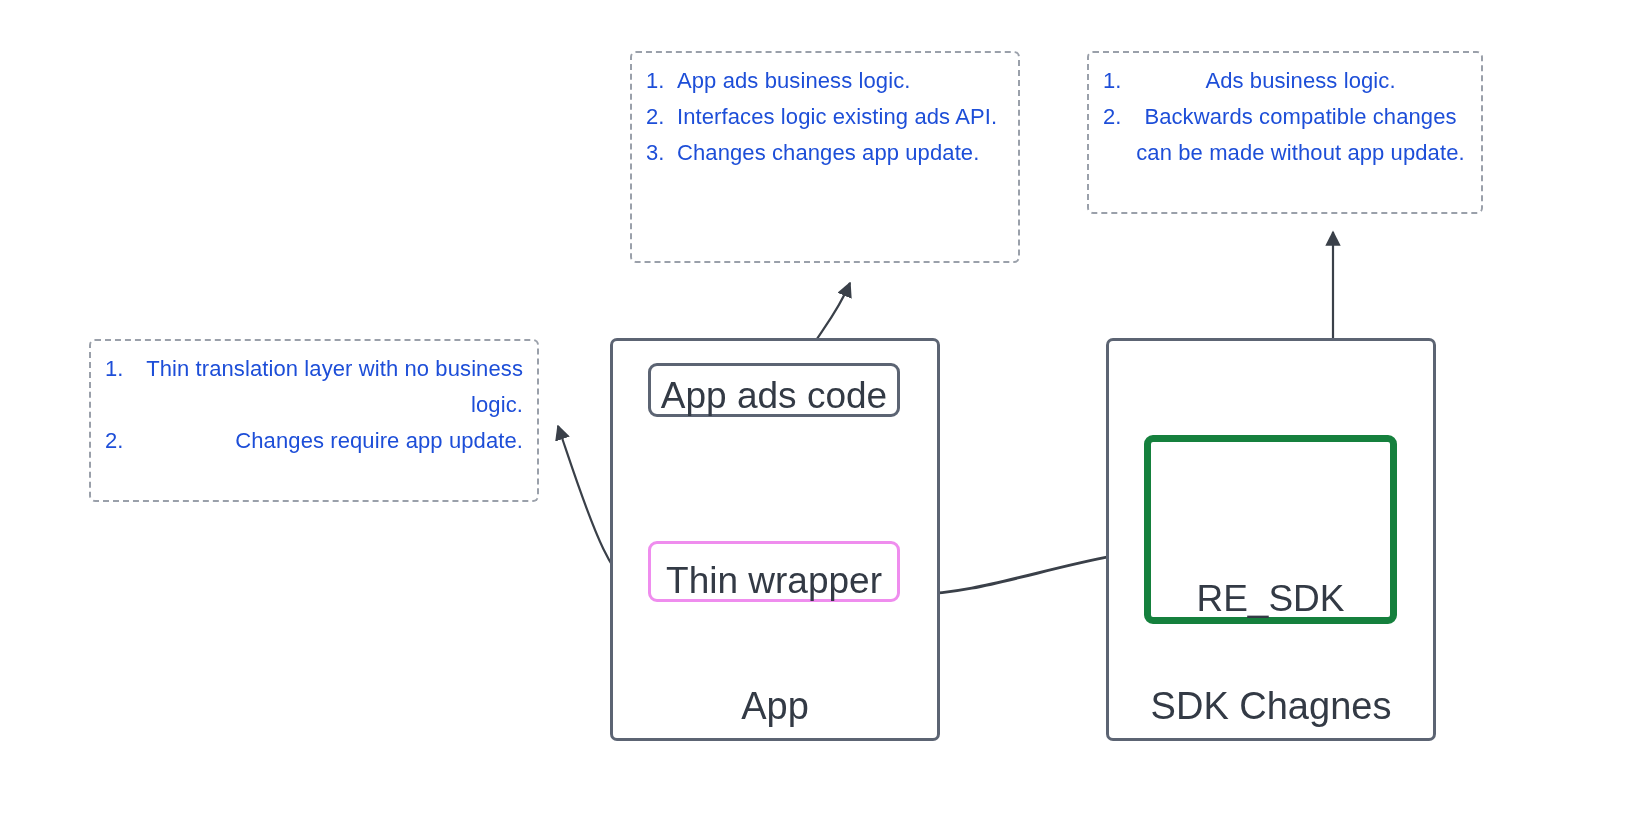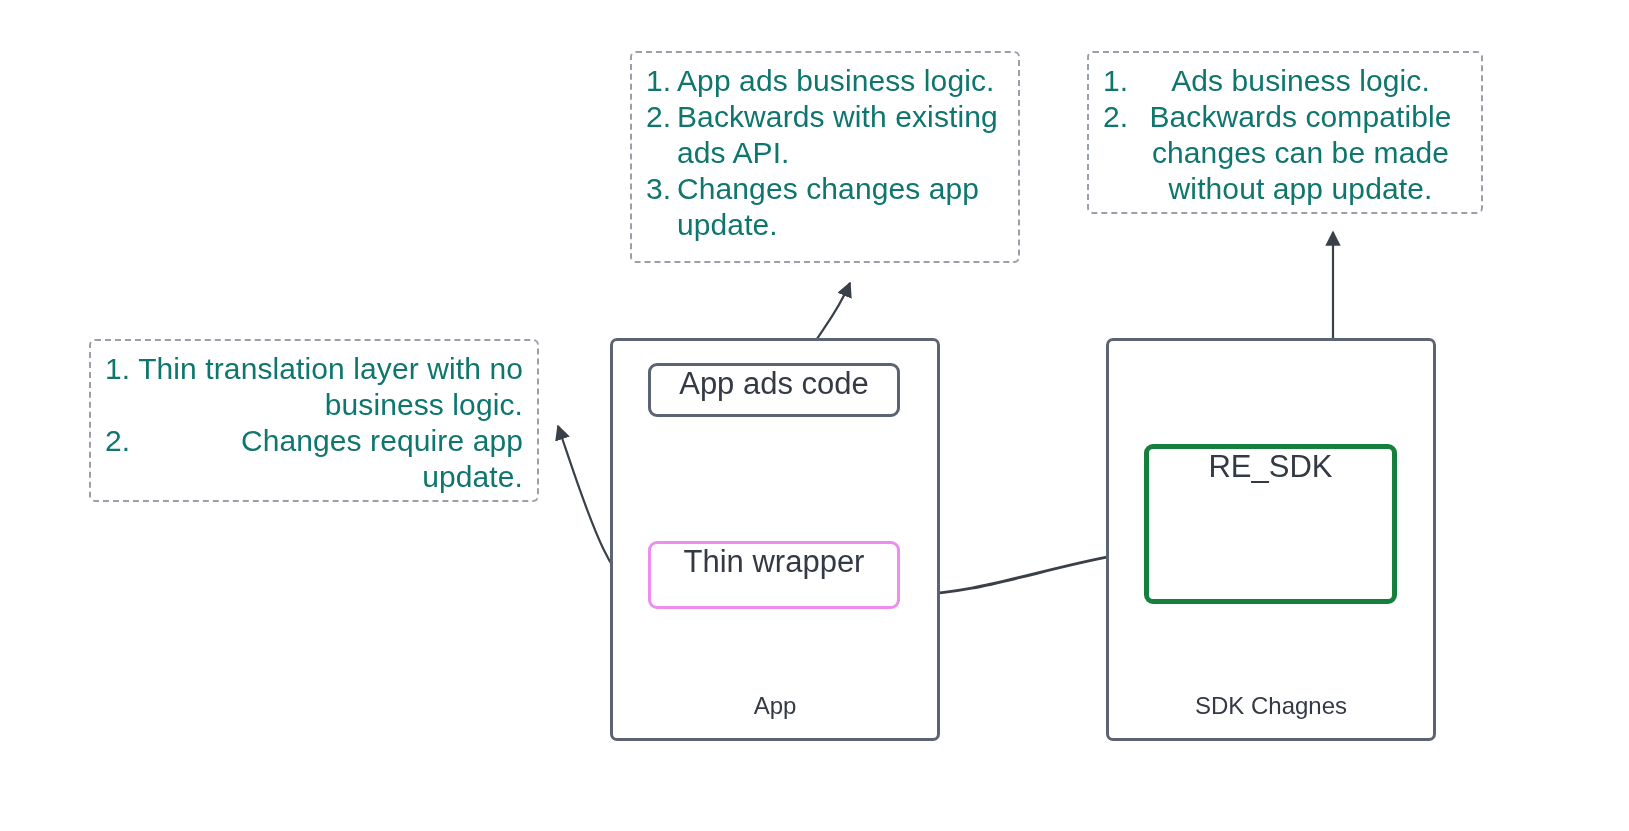--- a/index.html
+++ b/index.html
@@ -40,23 +40,23 @@
   .note ol {
     margin: 0;
     padding: 0;
     list-style: none;
     counter-reset: noteitem;
   }
   .note li {
     counter-increment: noteitem;
     position: relative;
     padding-left: 31px;
-    font-size: 30px;
+    font-size: 22px;
     line-height: 36px;
-    color: #0f766e;
+    color: #1d4ed8;
     letter-spacing: 0.1px;
   }
   .note li:before {
     content: counter(noteitem) ".";
     position: absolute;
     left: 0;
     top: 0;
     width: 28px;
     text-align: left;
   }
@@ -72,51 +72,51 @@
     border: 3px solid #5c6473;
     border-radius: 7px;
     background: #ffffff;
   }
   .container-label {
     position: absolute;
     left: 0;
     right: 0;
     bottom: 14px;
     text-align: center;
-    font-size: 24px;
+    font-size: 38px;
     line-height: 36px;
     color: #333a45;
   }
   #box-app         { left: 610px;  top: 338px; width: 330px; height: 403px; }
   #box-sdk-runtime { left: 1106px; top: 338px; width: 330px; height: 403px; }
 
   
   .node {
     position: absolute;
     box-sizing: border-box;
     display: flex;
-    align-items: flex-start;
+    align-items: flex-end;
     justify-content: center;
     border-radius: 9px;
     background: #ffffff;
-    font-size: 31px;
+    font-size: 37px;
     line-height: 36px;
     color: #333a45;
   }
   #node-app-ads-code {
     left: 648px; top: 363px; width: 252px; height: 54px;
     border: 3px solid #5c6473;
   }
   #node-thin-wrapper {
-    left: 648px; top: 541px; width: 252px; height: 68px;
+    left: 648px; top: 541px; width: 252px; height: 61px;
     border: 3px solid #ef8dee;
   }
   #node-re-sdk {
-    left: 1144px; top: 444px; width: 253px; height: 160px;
-    border: 5px solid #15803d;
+    left: 1144px; top: 435px; width: 253px; height: 189px;
+    border: 7px solid #15803d;
   }
 </style>
 </head>
 <body>
 
 <div id="canvas">
 
   <svg class="layer" viewBox="0 0 1629 831" xmlns="http://www.w3.org/2000/svg">
     <defs>
       <marker id="arrowhead" viewBox="0 0 10 10" refX="9" refY="5" markerWidth="7" markerHeight="7" orient="auto-start-reverse">
@@ -147,21 +147,21 @@
     </g>
 
     <g>
       <path d="M 912 594 C 990 596, 1090 548, 1186 549" fill="none" stroke="#3a4049" stroke-width="3" marker-end="url(#arrowhead)" marker-start="url(#arrowhead-start)"></path>
     </g>
   </svg>
 
   <div class="note" id="note-app-ads-code">
     <ol>
       <li>App ads business logic.</li>
-      <li>Backwards with existing ads API.</li>
+      <li>Interfaces logic existing ads API.</li>
       <li>Changes changes app update.</li>
     </ol>
   </div>
 
   <div class="note" id="note-re-sdk">
     <ol>
       <li>Ads business logic.</li>
       <li>Backwards compatible changes can be made without app update.</li>
     </ol>
   </div>

